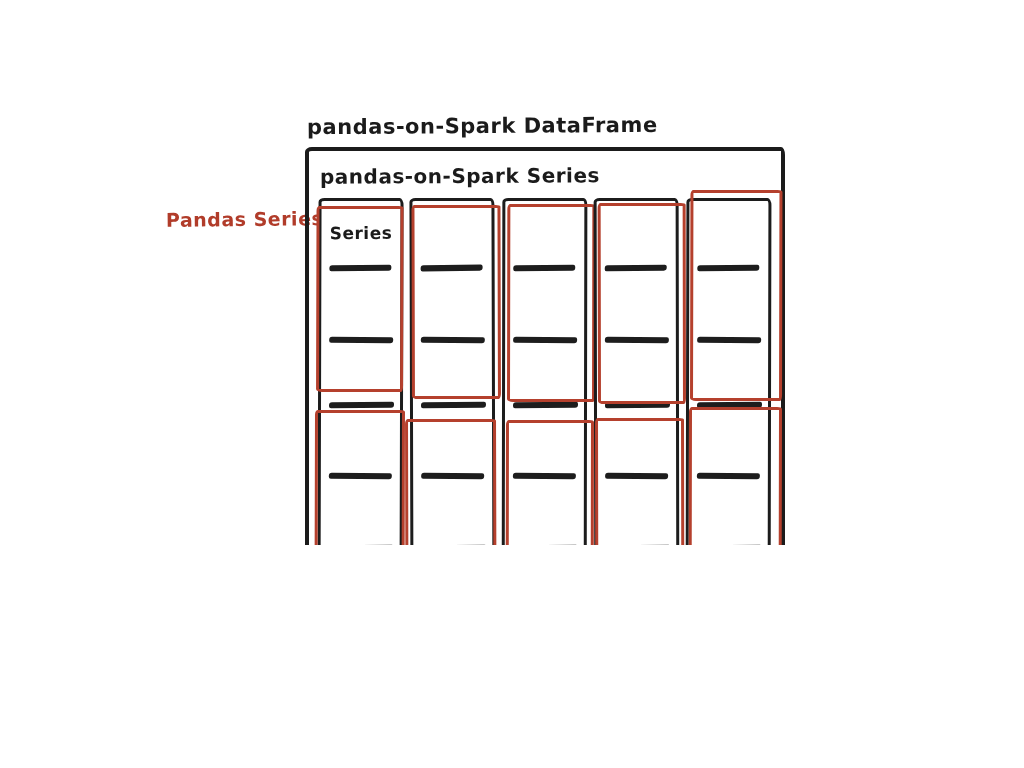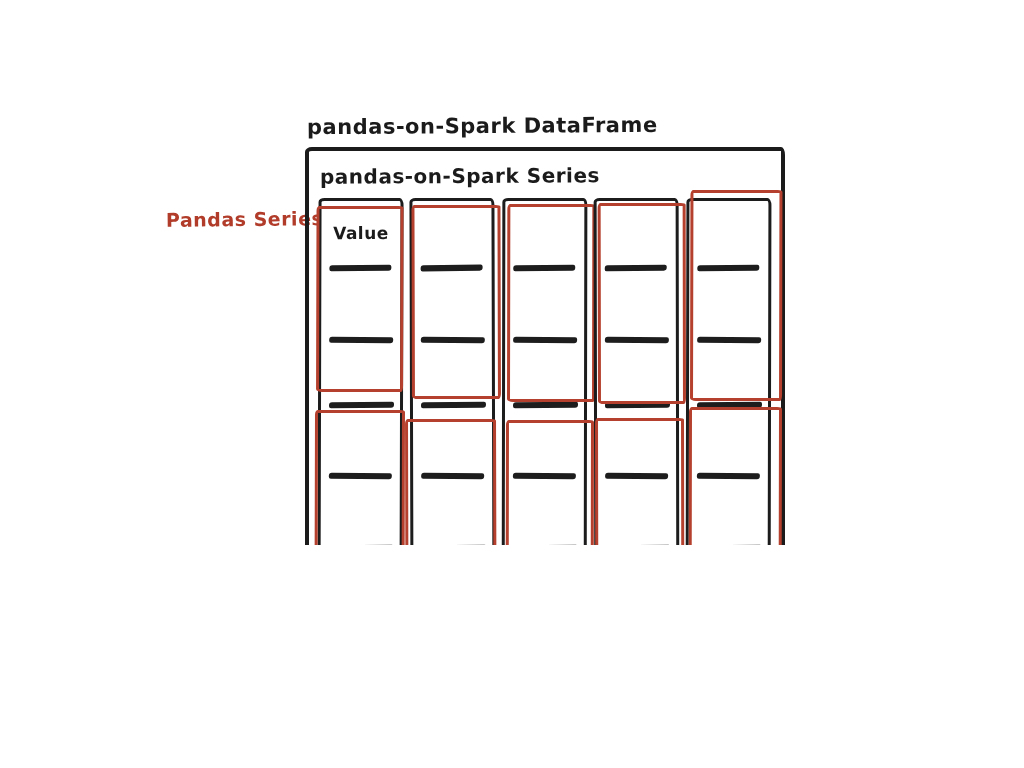--- a/index.html
+++ b/index.html
@@ -63,21 +63,21 @@
 
   <div id="df-title" class="hand">pandas-on-Spark DataFrame</div>
 
   <div id="pandas-series-label" class="hand">Pandas Series</div>
 
   <div id="df-box"></div>
 
   <div id="series-label" class="hand">pandas-on-Spark Series</div>
 
   <div class="col c1">
-    <div class="value-label">Value</div>
+    <div class="value-label">Series</div>
     <div class="dash d1"></div>
     <div class="dash d2"></div>
     <div class="dash d3"></div>
     <div class="dash d4"></div>
     <div class="dash d5"></div>
     <div class="red top"></div>
     <div class="red bot"></div>
   </div>
 
   <div class="col c2">

